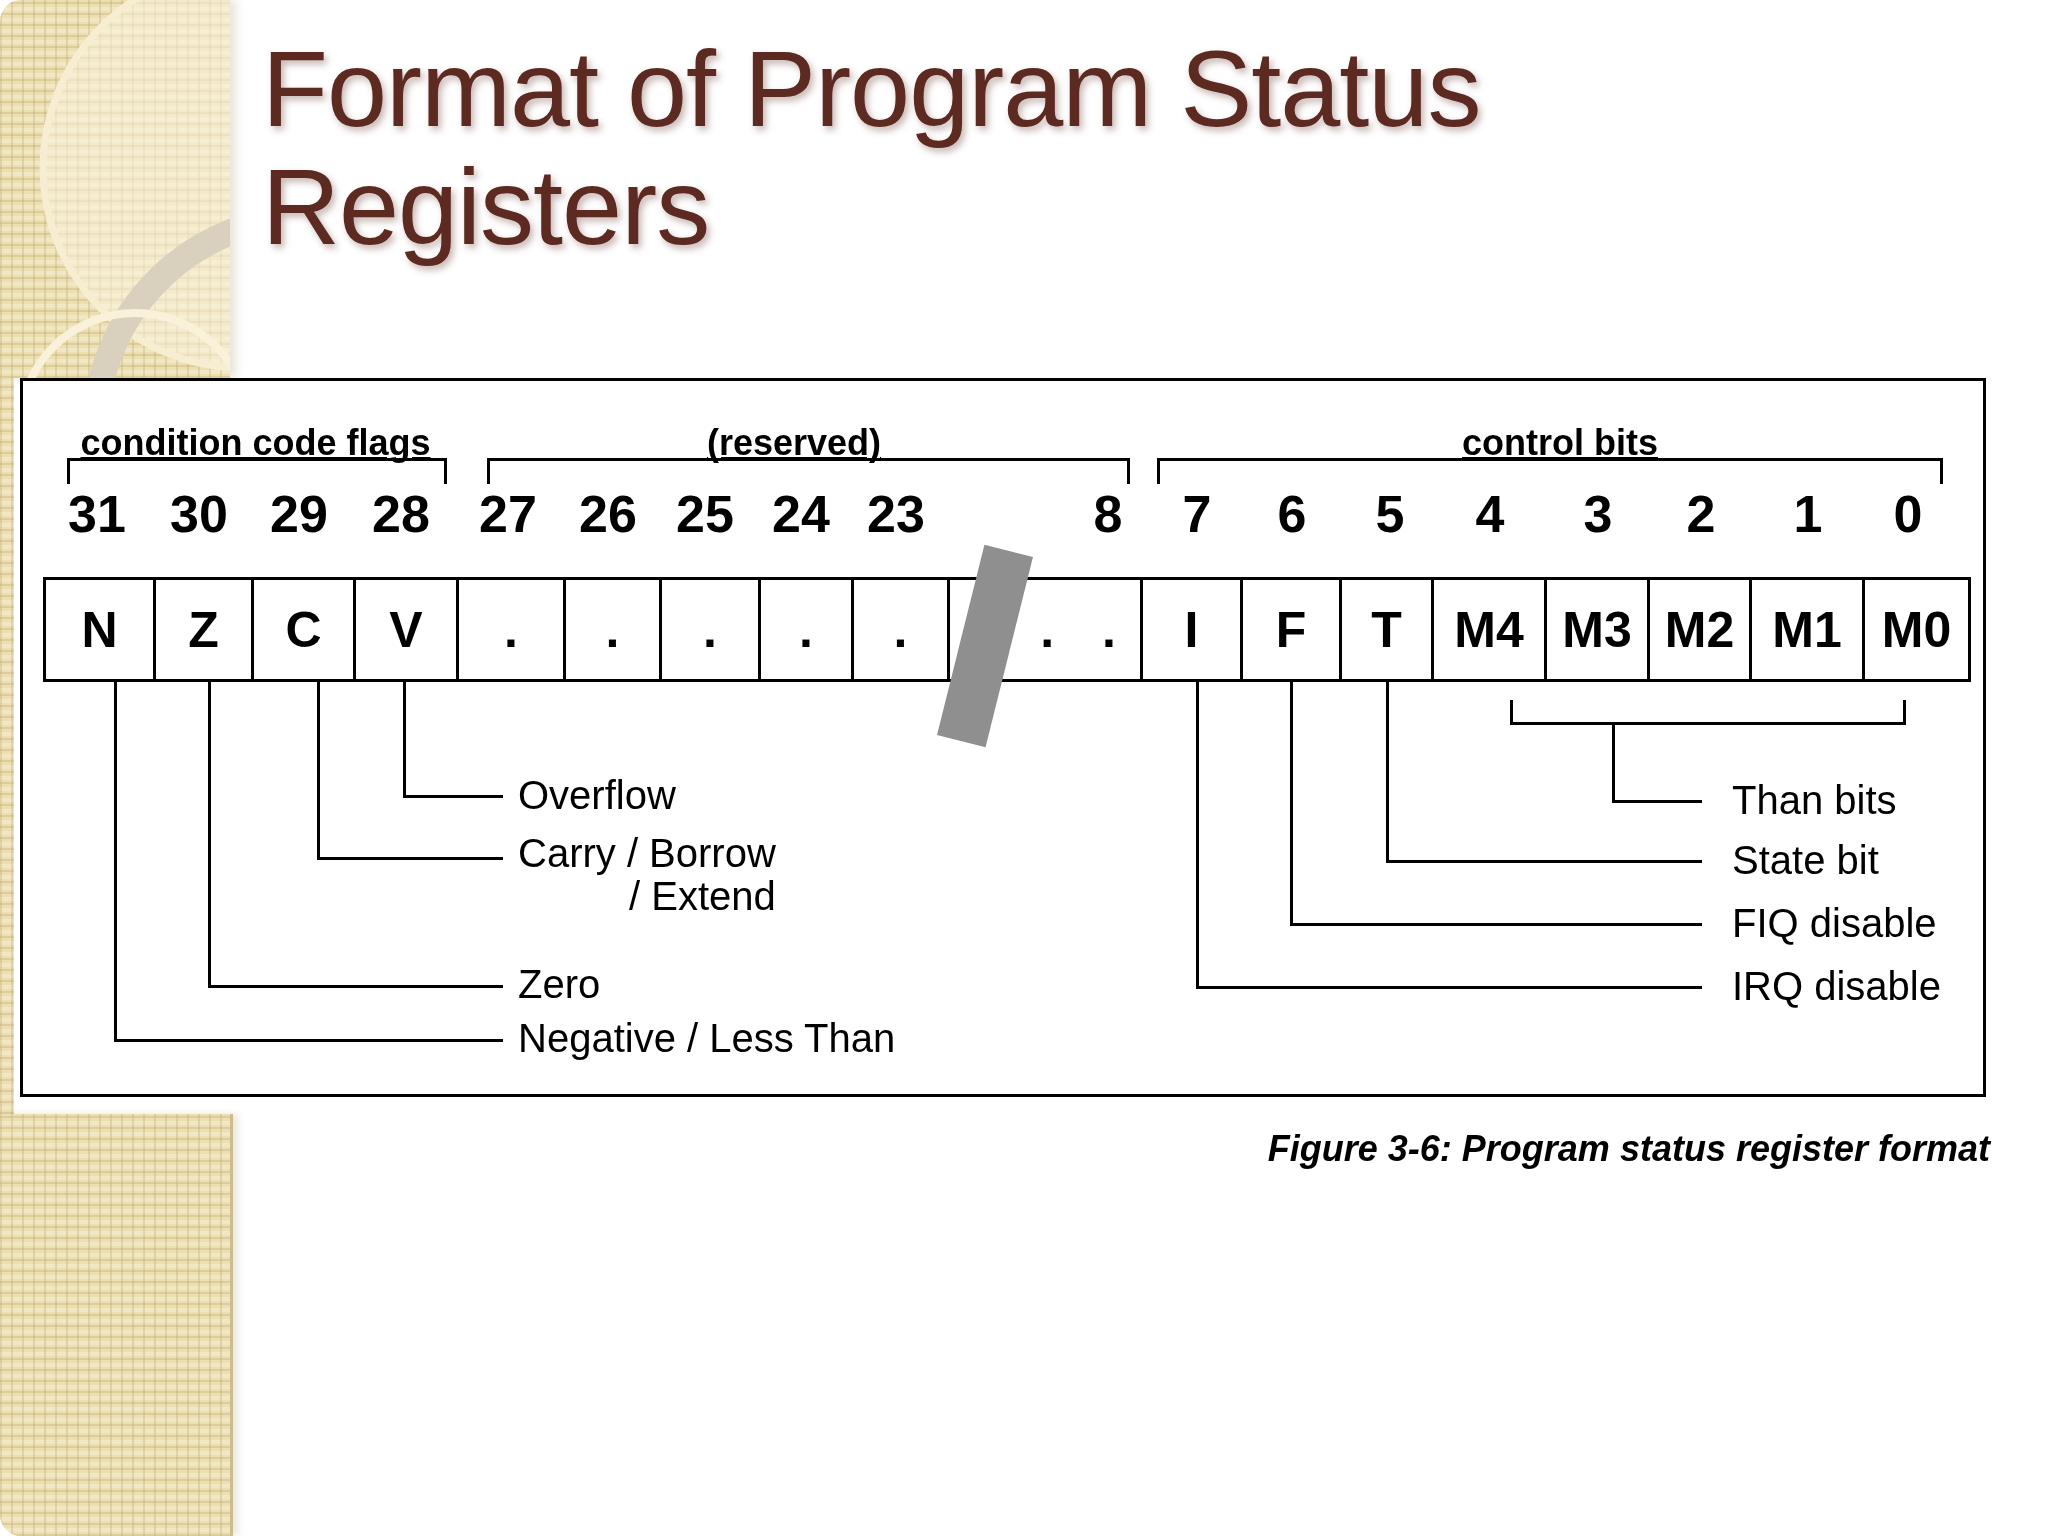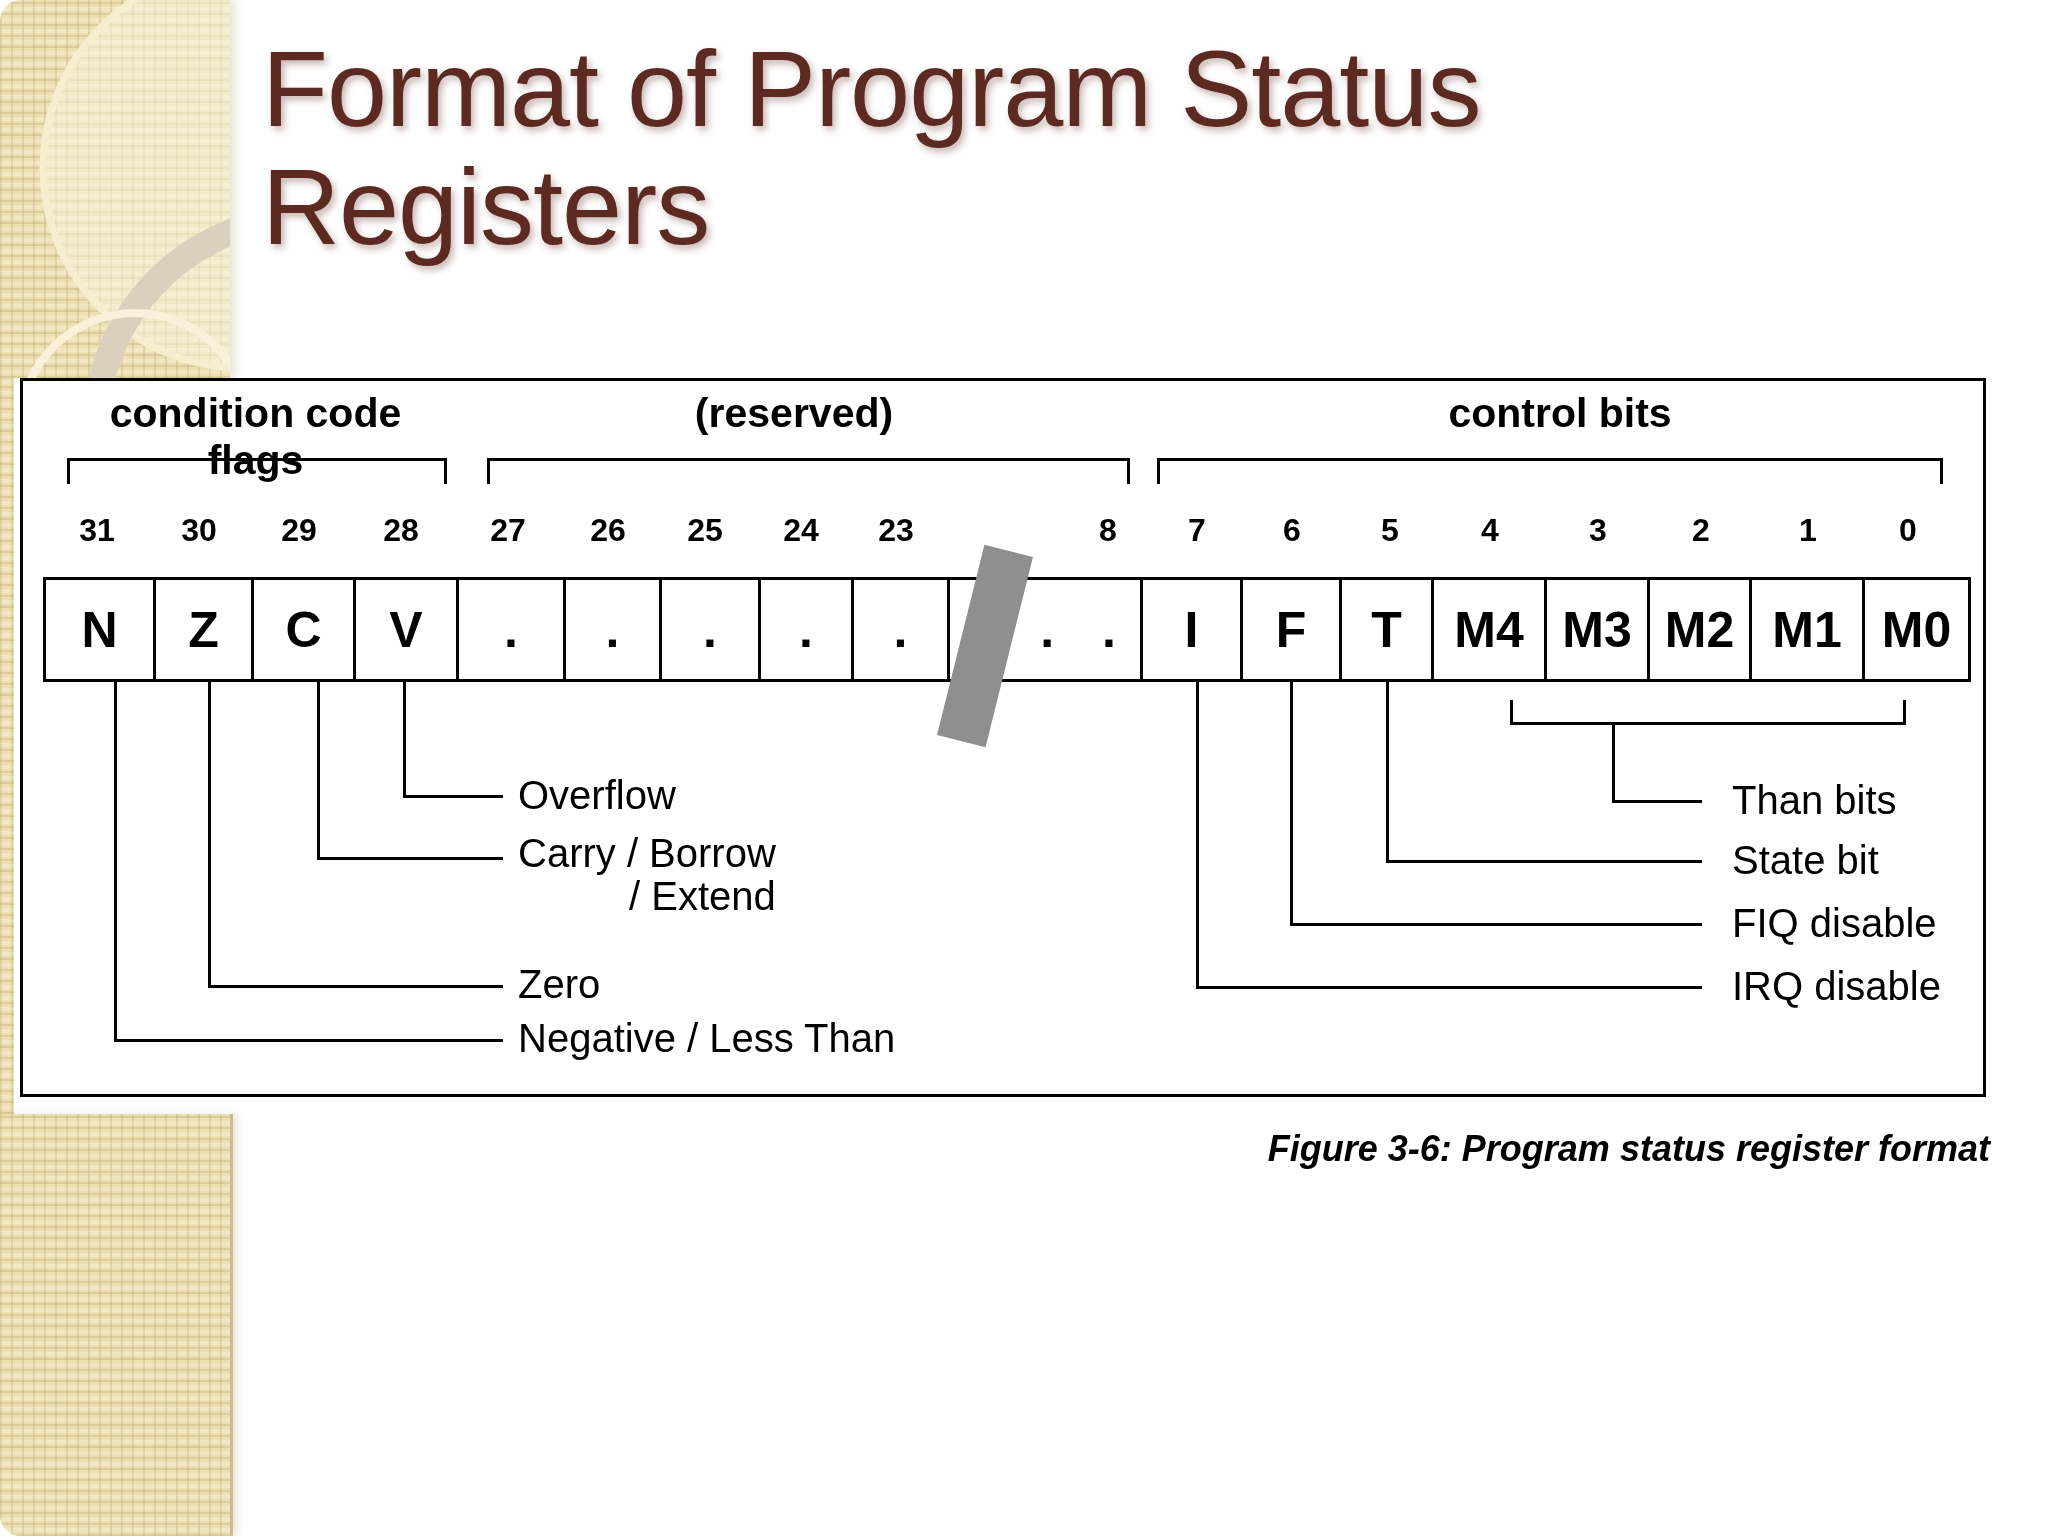--- a/index.html
+++ b/index.html
@@ -23,25 +23,25 @@
     border-right:3px solid #cdbd8e;box-shadow:5px 0 7px rgba(140,120,70,.18);}
   
   #title{
     position:absolute;left:262px;top:30px;width:1700px;
     font-size:108px;line-height:118px;font-weight:400;letter-spacing:-1px;
     text-shadow:3px 4px 7px rgba(92,42,33,0.35);
   }
   
   #figure-box{position:absolute;left:20px;top:378px;width:1966px;height:719px;
     box-sizing:border-box;border:3px solid #000;background:#fff;}
-  .group-label{position:absolute;top:390px;font-size:41px;font-weight:700;text-align:center;}
+  .group-label{position:absolute;top:422px;font-size:36px;font-weight:700;text-align:center;text-decoration:underline;}
   .overbrace{position:absolute;top:458px;height:26px;box-sizing:border-box;
     border-top:3px solid #000;border-left:3px solid #000;border-right:3px solid #000;}
-  .bit-number{position:absolute;top:512px;width:90px;text-align:center;
-    font-size:32px;font-weight:700;}
+  .bit-number{position:absolute;top:484px;width:90px;text-align:center;
+    font-size:52px;font-weight:700;}
   
   #register-row{position:absolute;left:43px;top:577px;width:1928px;height:105px;
     box-sizing:border-box;border:3px solid #000;display:flex;background:#fff;}
   .cell{box-sizing:border-box;border-left:3px solid #000;
     display:flex;align-items:center;justify-content:center;
     font-size:50px;font-weight:700;}
   .cell.first{border-left:none;}
   .cell.wide{justify-content:flex-end;padding-right:24px;word-spacing:34px;}
   #break-slash{position:absolute;left:960px;top:548px;width:50px;height:196px;
     background:#8f8f8f;transform:rotate(14deg);}

